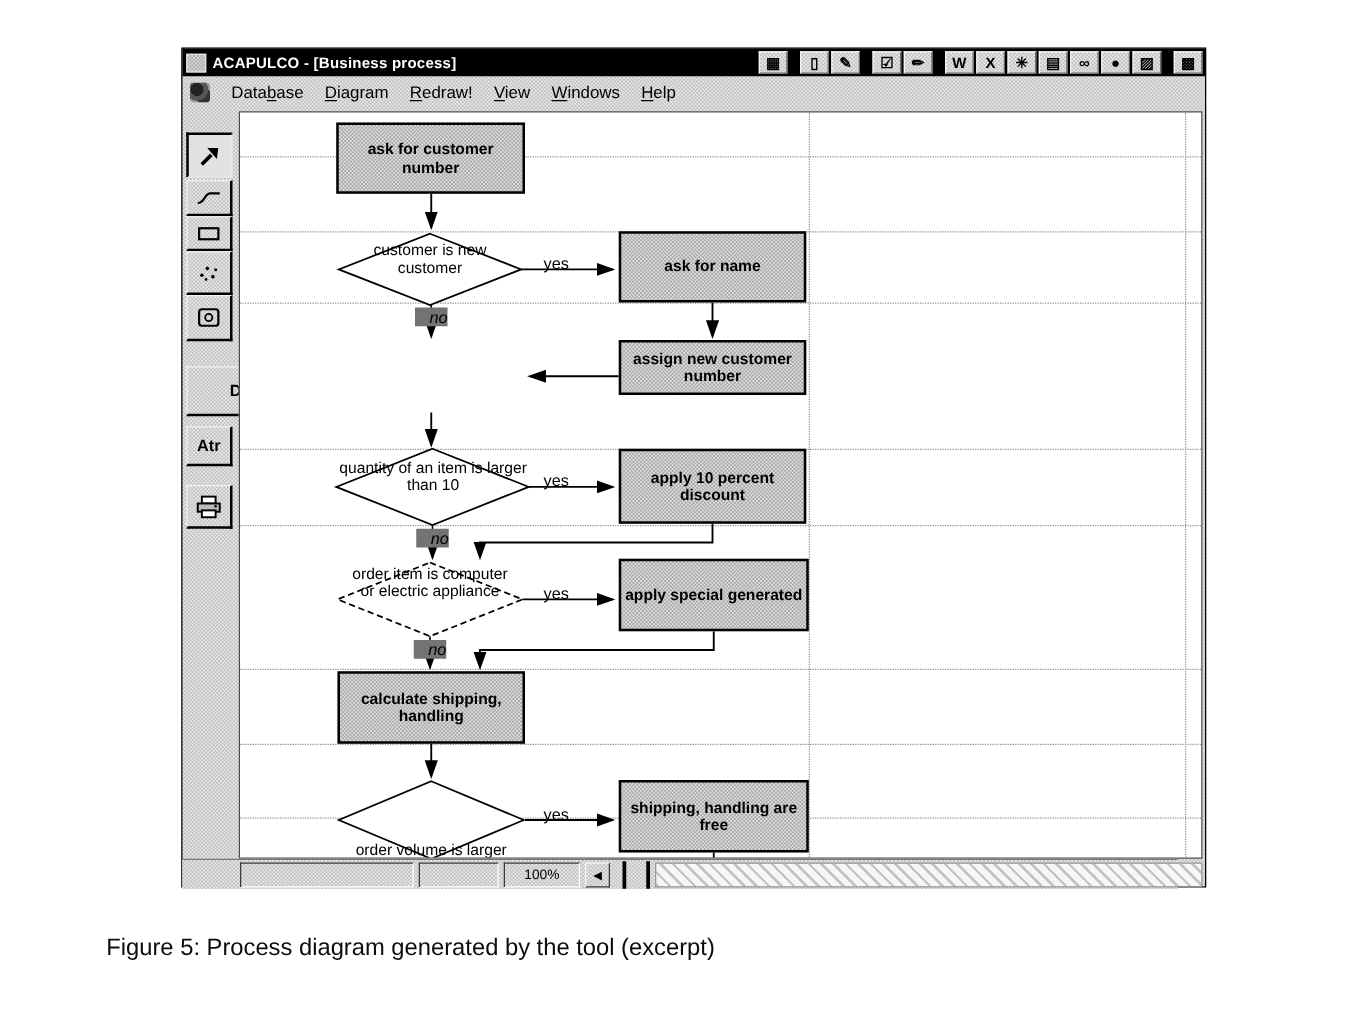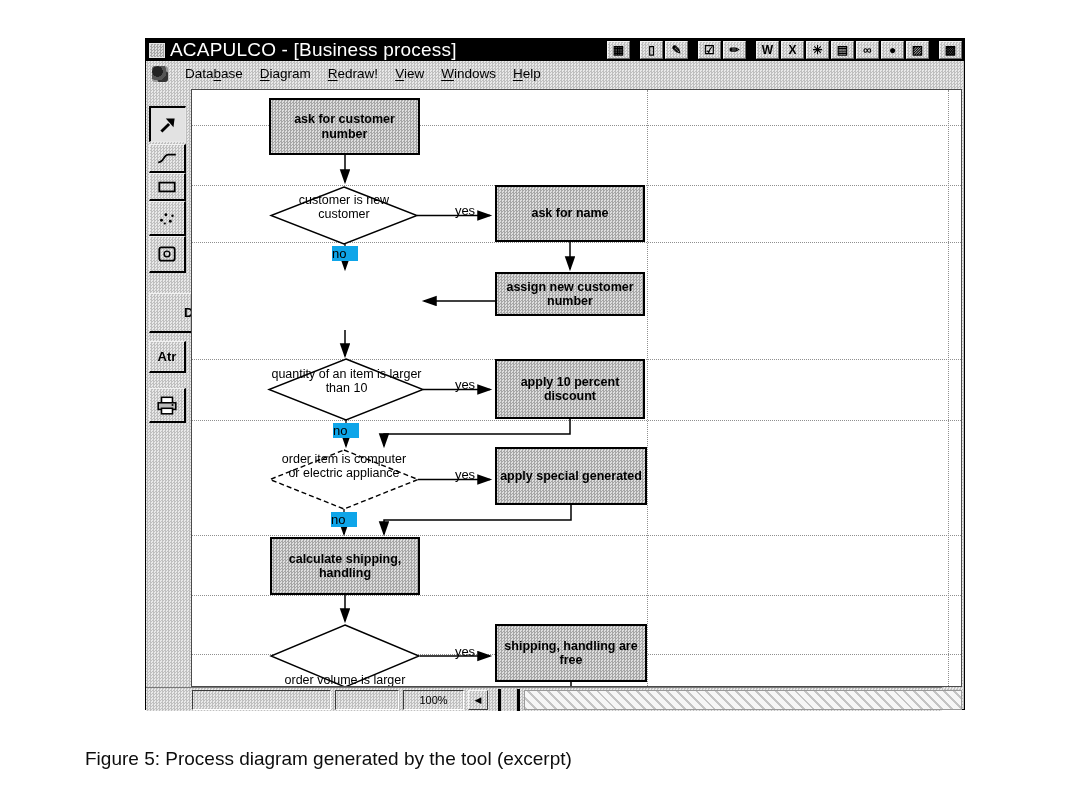--- a/index.html
+++ b/index.html
@@ -12,21 +12,21 @@
   .dither-dark{background-color:#c6c6c6;
           background-image:repeating-conic-gradient(#a6a6a6 0% 25%, #dedede 0% 50%);
           background-size:3px 3px;}
   .hatch{background:repeating-linear-gradient(45deg,#c4c4c4 0 2px,#f6f6f6 2px 7px);}
 
   
   .win{position:absolute;left:145px;top:38px;width:820px;height:672px;border:1px solid #000;}
   .titlebar{position:absolute;left:0;top:0;width:818px;height:22px;background:#000;
             display:flex;align-items:center;padding:0 3px;}
   .appicon{width:16px;height:15px;border:1px solid #e5e5e5;margin-right:5px;flex:0 0 auto;}
-  .title{color:#fff;font-size:19px;font-weight:normal;white-space:nowrap;letter-spacing:.2px;}
+  .title{color:#fff;font-size:12px;font-weight:bold;white-space:nowrap;letter-spacing:.2px;}
   .shortcutbar{position:absolute;right:2px;top:1px;height:20px;display:flex;align-items:center;gap:2px;}
   .sc-ico{width:23px;height:18px;display:flex;align-items:center;justify-content:center;
           font-size:12px;font-weight:bold;line-height:1;
           border:1px solid;border-color:#f5f5f5 #6b6b6b #6b6b6b #f5f5f5;}
   .sc-gap{width:6px;height:20px;background:#000;}
 
   
   .menubar{position:absolute;left:0;top:22px;width:818px;height:25px;display:flex;
            align-items:center;gap:17px;padding:0 6px;font-size:13.5px;}
   .menudoc{width:16px;height:16px;border-radius:3px;background:
@@ -51,22 +51,22 @@
   
   .canvas{position:absolute;left:45px;top:3px;width:771px;height:598px;background:#fff;
           border:1px solid #4a4a4a;overflow:hidden;}
   .hguide{position:absolute;left:0;width:771px;height:0;border-top:1px dotted #8f8f8f;}
   .vguide{position:absolute;top:0;height:598px;width:0;border-left:1px dotted #8f8f8f;}
   .connectors{position:absolute;left:0;top:0;}
   .pbox{position:absolute;border:2px solid #000;display:flex;align-items:center;justify-content:center;
         text-align:center;padding:2px;}
   .pbox-label{font-size:12.5px;font-weight:bold;line-height:1.15;}
   .dlabel{position:absolute;text-align:center;font-size:12.5px;line-height:1.15;}
-  .elabel{position:absolute;font-size:13px;width:30px;text-align:center;margin-left:20px;}
-  .nlabel{position:absolute;font-size:13px;width:26px;text-align:left;background:#0ea5e9;}
+  .elabel{position:absolute;font-size:13px;width:30px;text-align:center;}
+  .nlabel{position:absolute;font-size:13px;width:26px;text-align:right;background:#737373;font-style:italic;}
 
   
   .statusbar{position:absolute;left:0;top:601px;width:796px;height:24px;border-top:1px solid #777;}
   .spanel{position:absolute;top:2px;height:20px;border:1px solid;border-color:#3a3a3a #fff #fff #3a3a3a;
           font-size:11px;display:flex;align-items:center;justify-content:center;}
   .sbtn{position:absolute;top:2px;height:20px;width:20px;display:flex;align-items:center;justify-content:center;
         font-size:9px;border:1px solid;border-color:#f5f5f5 #3a3a3a #3a3a3a #f5f5f5;}
   .sbar{position:absolute;top:1px;height:22px;width:3px;background:#000;}
   .strack{position:absolute;top:2px;height:20px;border:1px solid #9a9a9a;}
 

